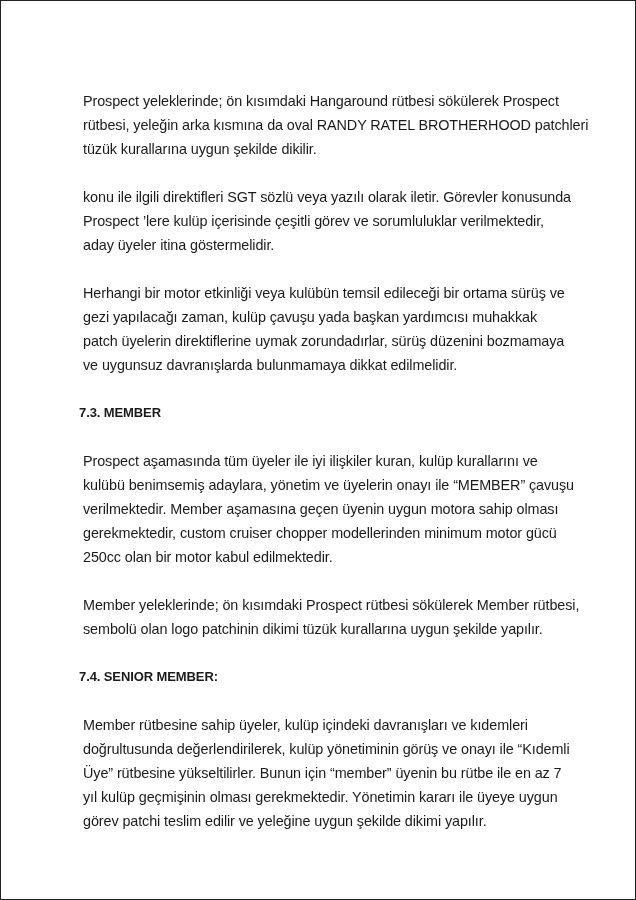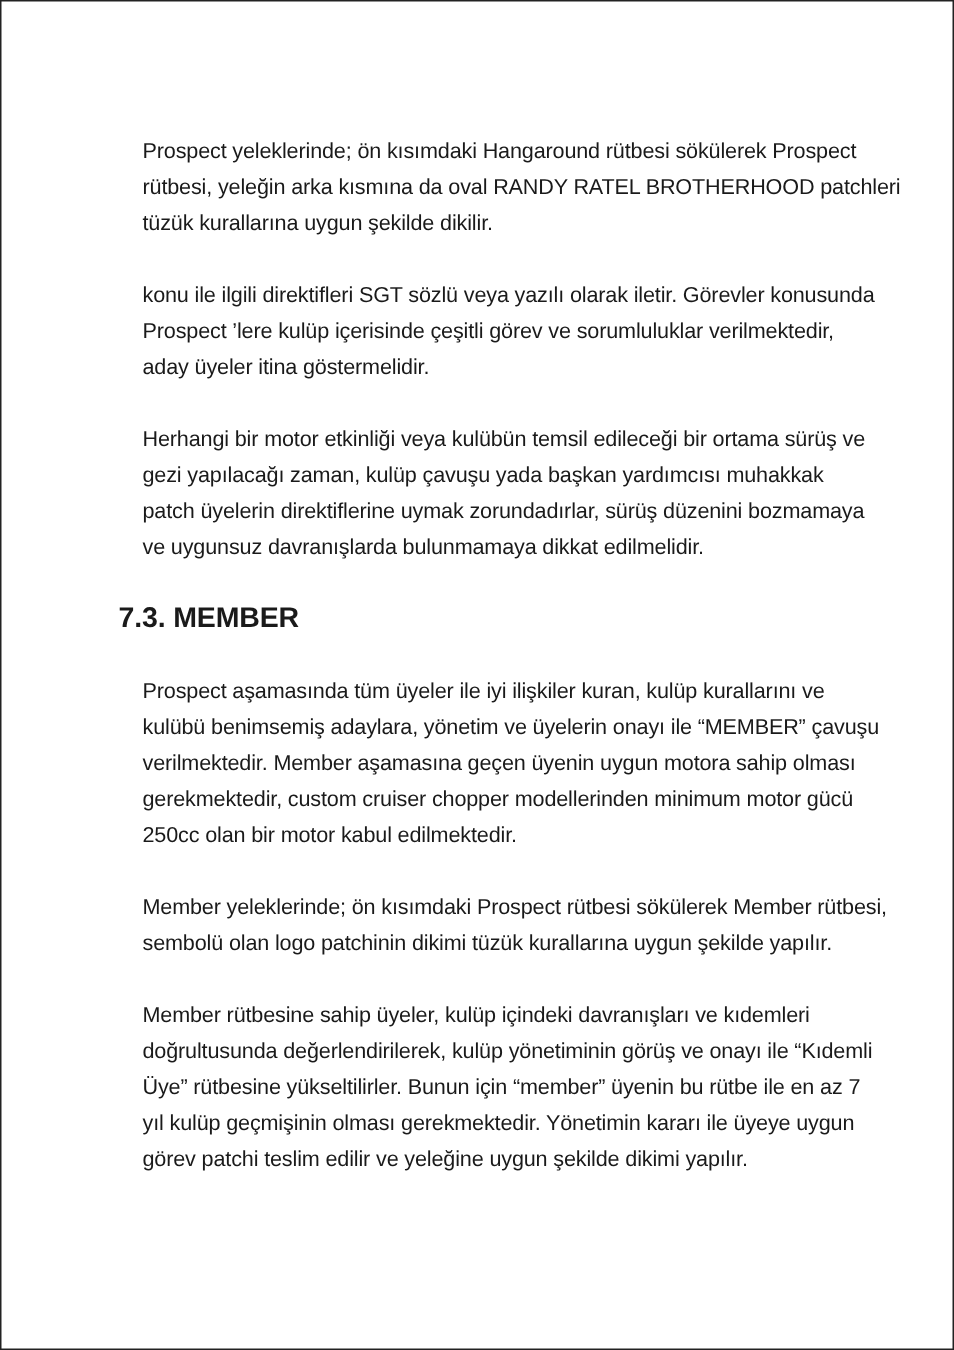--- a/index.html
+++ b/index.html
@@ -11,23 +11,23 @@
       background: #ffffff;
     }
     .content {
       position: absolute; left: 78px; top: 88px; width: 500px;
       font-family: "Liberation Sans", sans-serif;
       font-size: 14.4px;
       line-height: 24px;
       color: #1a1a1a;
       letter-spacing: -0.1px;
     }
-    .para { margin: 0 0 24px 16px; }
+    .para { margin: 0 0 24px 4px; }
     .para .line { display: block; white-space: nowrap; }
-    .heading { margin: 0 0 24px 0; font-weight: bold; font-size: 19px; }
+    .heading { margin: 0 0 24px 0; font-weight: bold; font-size: 13px; }
   </style>
 </head>
 <body>
 
 <div class="page">
   <div class="content">
 
     <p class="para">
       <span class="line">Prospect yeleklerinde; ön kısımdaki Hangaround rütbesi sökülerek Prospect</span>
       <span class="line">rütbesi, yeleğin arka kısmına da oval RANDY RATEL BROTHERHOOD patchleri</span>
@@ -55,20 +55,21 @@
       <span class="line">verilmektedir. Member aşamasına geçen üyenin uygun motora sahip olması</span>
       <span class="line">gerekmektedir, custom cruiser chopper modellerinden minimum motor gücü</span>
       <span class="line">250cc olan bir motor kabul edilmektedir.</span>
     </p>
 
     <p class="para">
       <span class="line">Member yeleklerinde; ön kısımdaki Prospect rütbesi sökülerek Member rütbesi,</span>
       <span class="line">sembolü olan logo patchinin dikimi tüzük kurallarına uygun şekilde yapılır.</span>
     </p>
 
+    <h3 class="heading">7.4. SENIOR MEMBER:</h3>
 
     <p class="para">
       <span class="line">Member rütbesine sahip üyeler, kulüp içindeki davranışları ve kıdemleri</span>
       <span class="line">doğrultusunda değerlendirilerek, kulüp yönetiminin görüş ve onayı ile “Kıdemli</span>
       <span class="line">Üye” rütbesine yükseltilirler. Bunun için “member” üyenin bu rütbe ile en az 7</span>
       <span class="line">yıl kulüp geçmişinin olması gerekmektedir. Yönetimin kararı ile üyeye uygun</span>
       <span class="line">görev patchi teslim edilir ve yeleğine uygun şekilde dikimi yapılır.</span>
     </p>
 
   </div>

